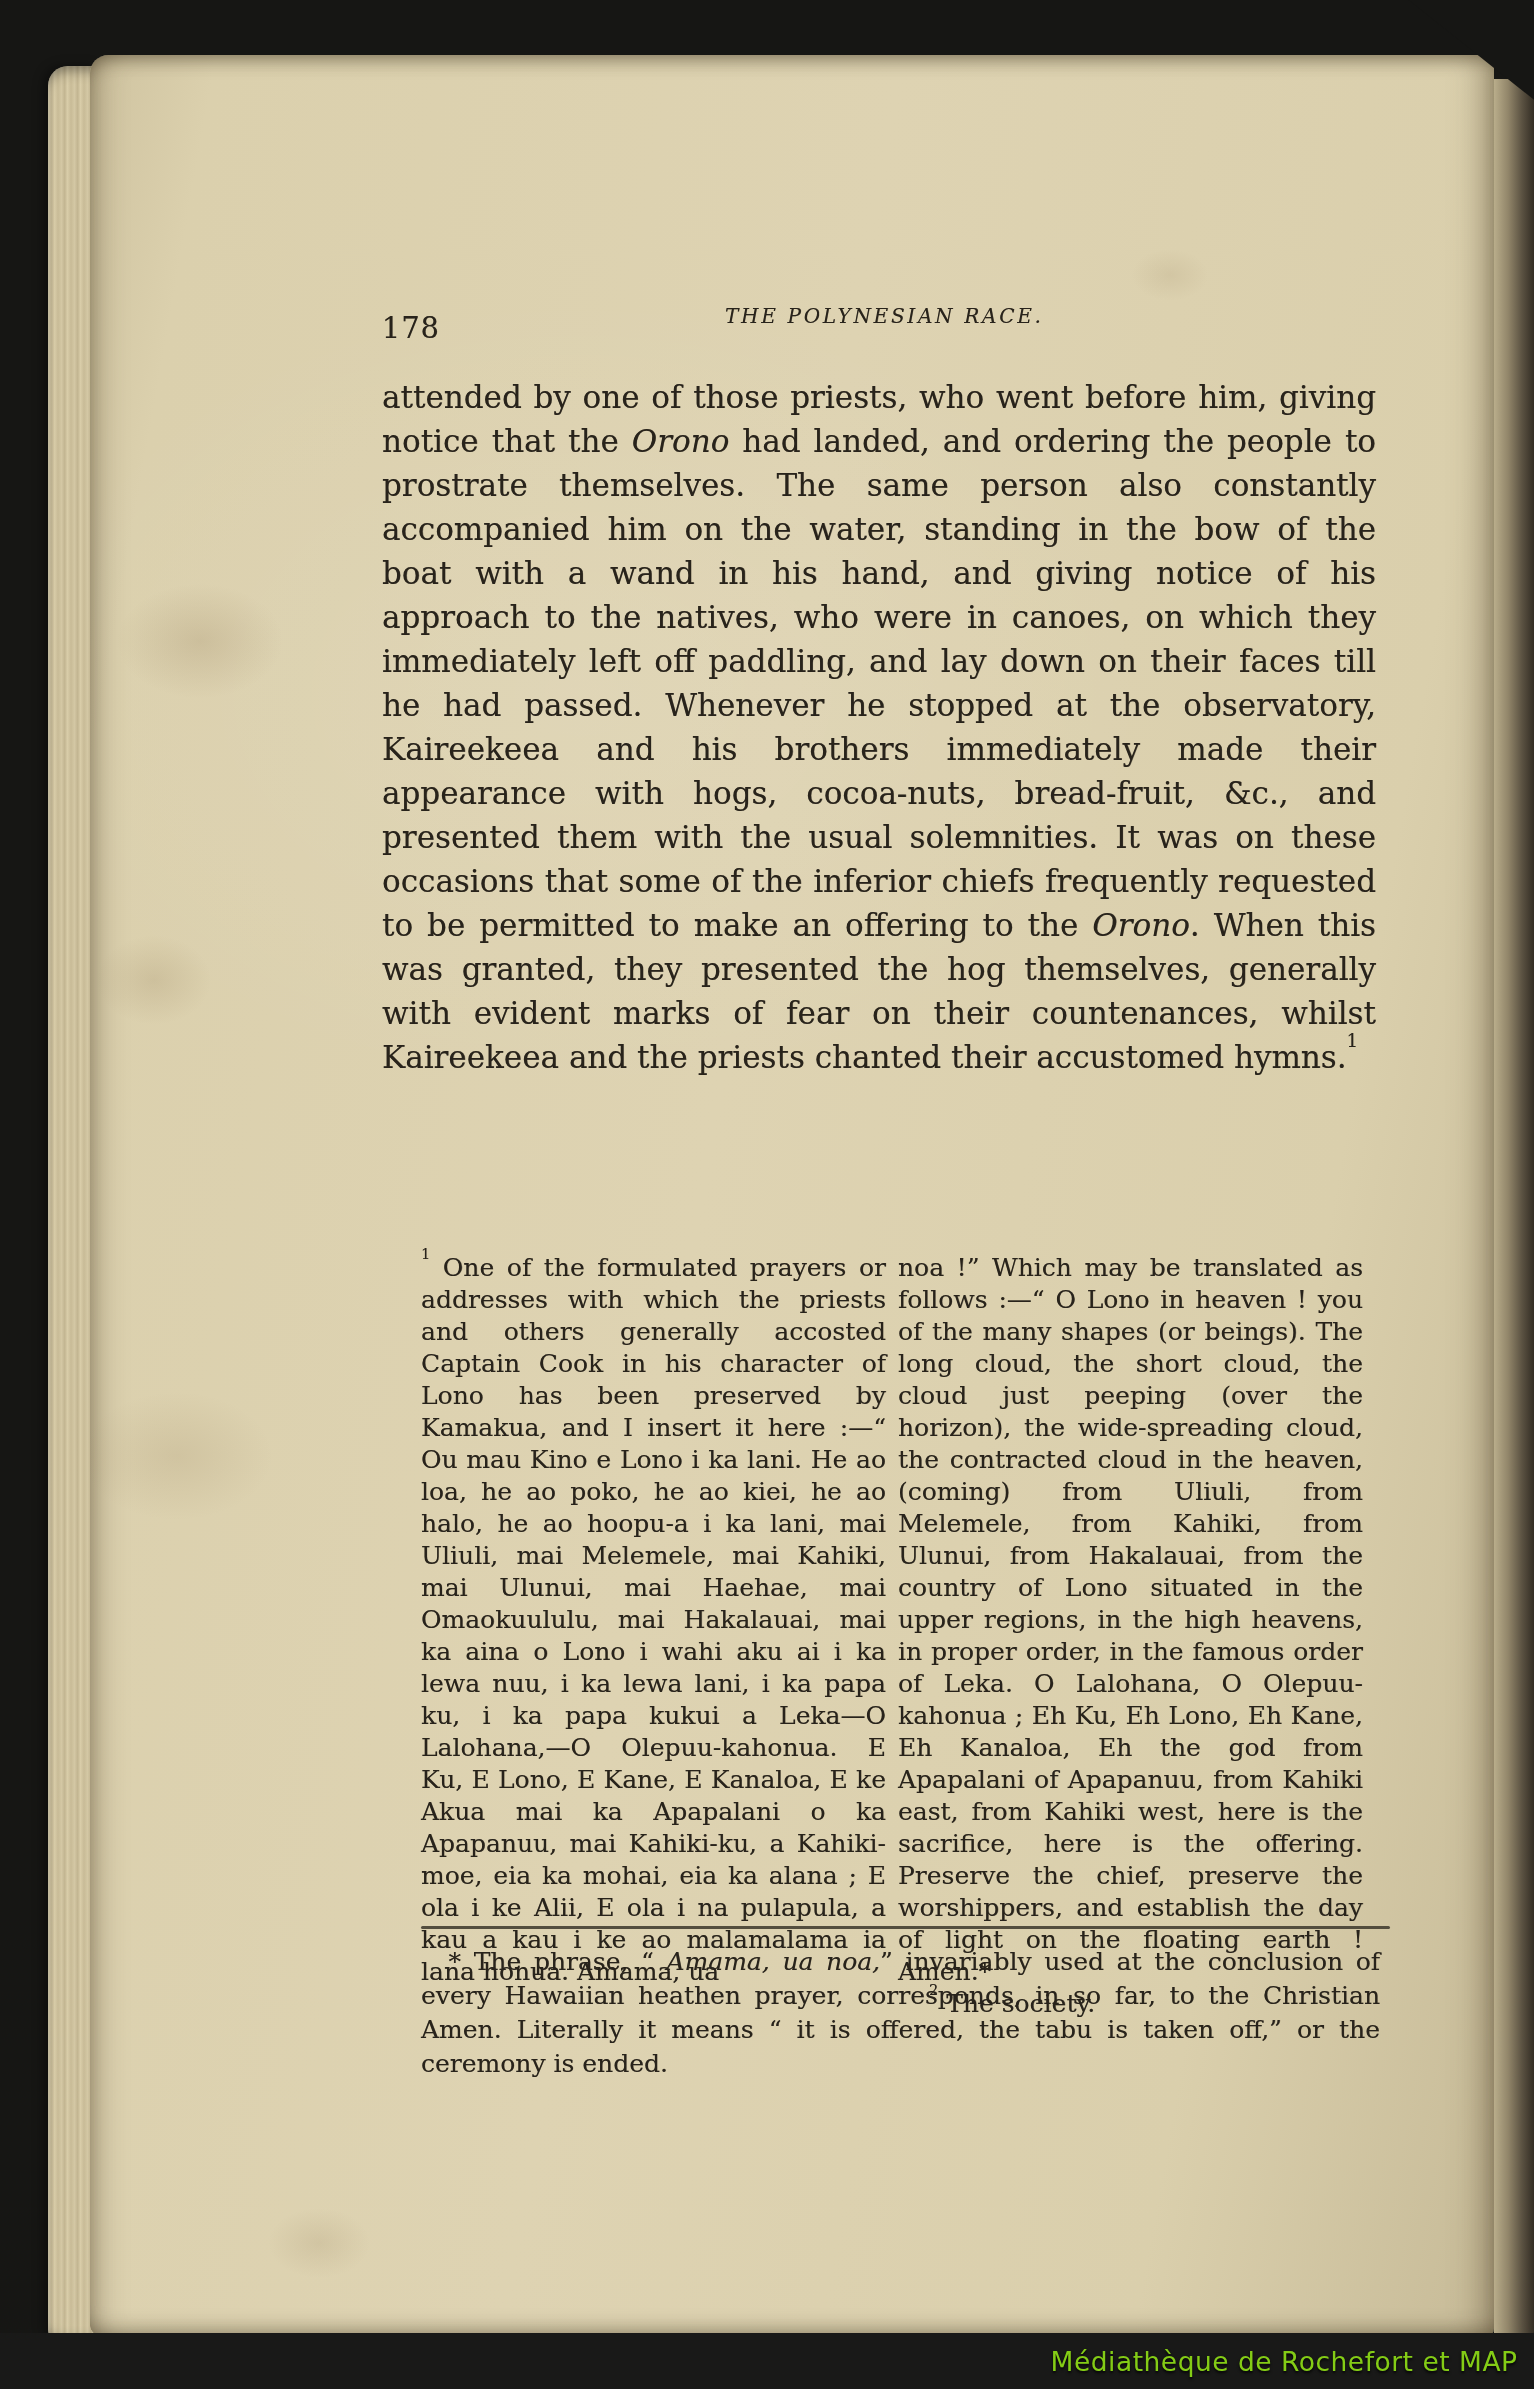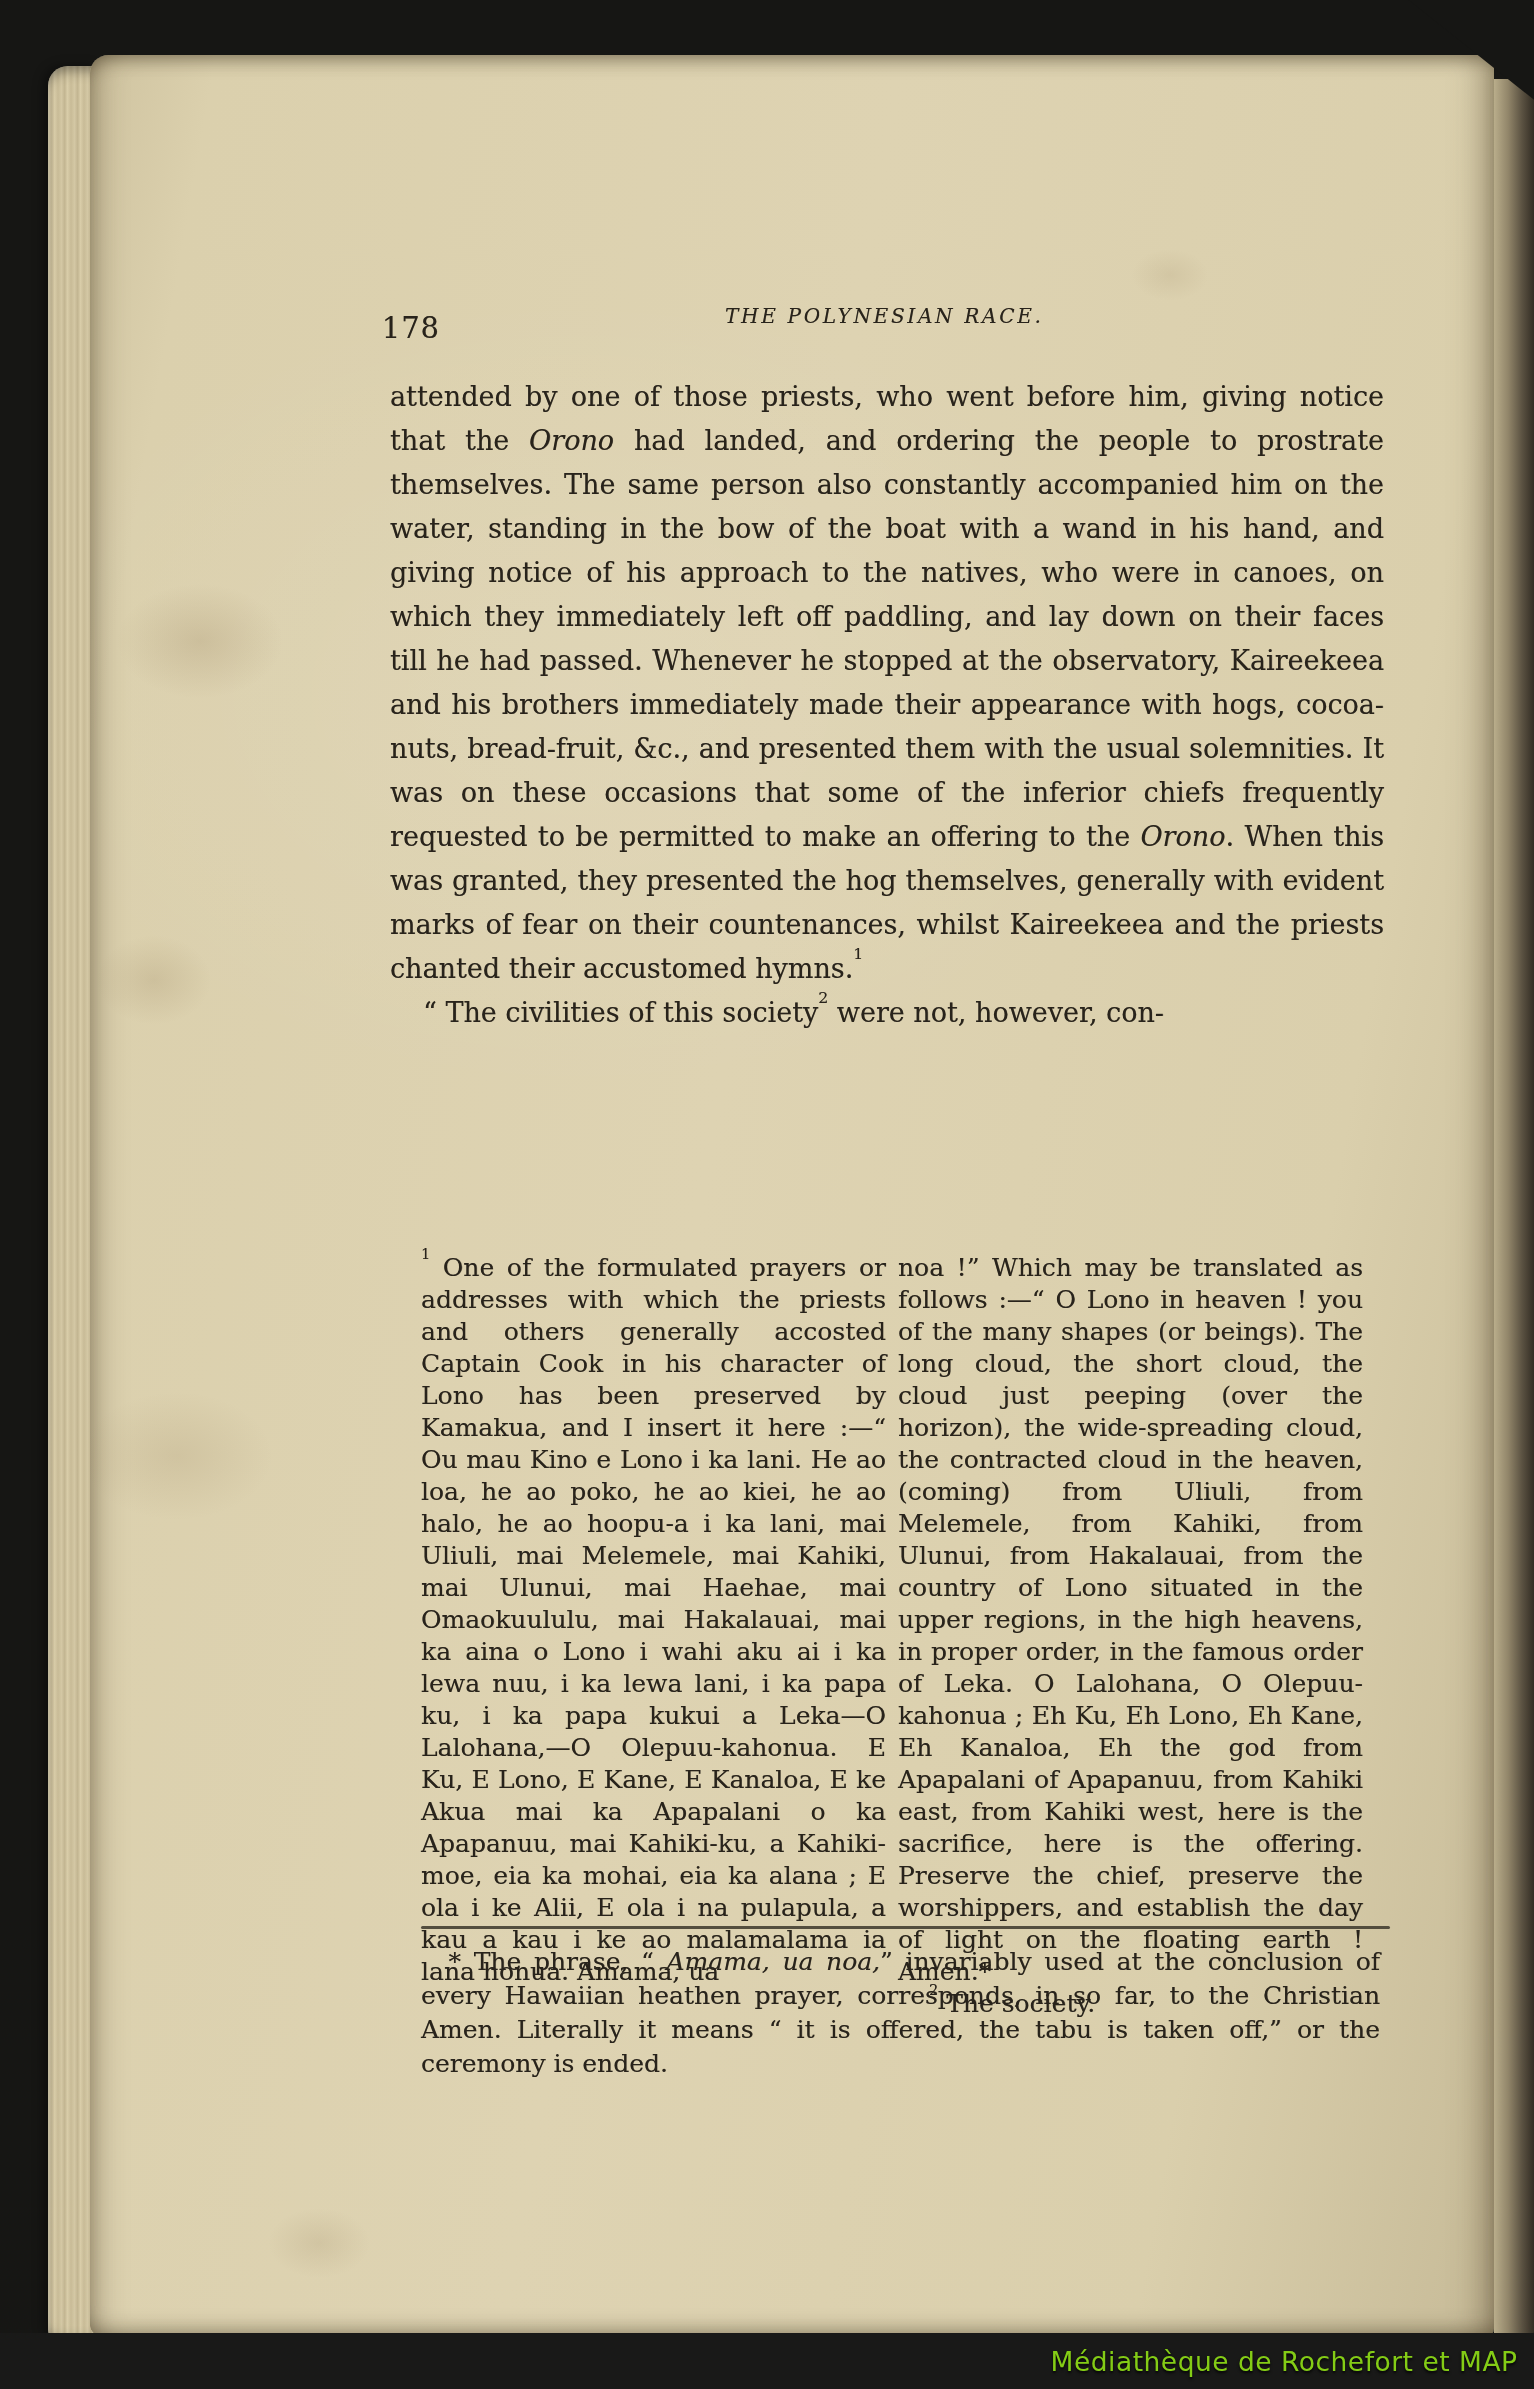--- a/index.html
+++ b/index.html
@@ -31,22 +31,22 @@
       radial-gradient(137px 92px at 87px 1401px, rgba(124,98,60,.12), transparent 70%),
       radial-gradient(73px 50px at 229px 2188px, rgba(124,98,60,.12), transparent 70%),
       radial-gradient(55px 37px at 1080px 220px, rgba(124,98,60,.10), transparent 70%);}
 
   
   .ink{color:#28231b;text-shadow:0.3px 0.3px 0.5px rgba(45,38,28,.45);}
   .running-head{position:absolute;left:290px;top:249px;width:994px;}
   .folio{position:absolute;left:1.8px;top:7.3px;font-size:29px;letter-spacing:0.9px;}
   .running-title{display:block;text-align:center;font-style:italic;font-size:20px;letter-spacing:2.7px;padding-left:14.6px;}
 
-  .body-text{position:absolute;left:300px;top:320px;width:994px;
-    font-size:27px;line-height:44px;text-align:justify;}
+  .body-text{position:absolute;left:292px;top:320px;width:994px;
+    font-size:31px;line-height:44px;text-align:justify;}
   .body-text p.indented{text-indent:33px;}
   sup.fnref{font-size:58%;line-height:0;position:relative;top:-0.55em;}
 
   .footnotes{position:absolute;left:331px;top:1168px;width:954px;display:flex;gap:12px;
     font-size:25px;line-height:32px;text-align:justify;margin-top:29px;}
   .fn-col{width:465px;flex:0 0 auto;}
   .fn-col p.fn-own-line{text-indent:31px;text-align:left;}
 
   .fn-rule{position:absolute;left:331px;top:1871px;width:969px;height:2.7px;
     background:#453f32;border-radius:1.8px;opacity:.9;}
@@ -78,21 +78,20 @@
   <div class="page">
     <div class="page-texture"></div>
 
     <header class="running-head ink">
       <span class="folio">178</span>
       <span class="running-title">THE POLYNESIAN RACE.</span>
     </header>
 
     <div class="body-text ink">
       <p><span>attended by one of those priests, who went before him, giving notice that the </span><i>Orono</i><span> had landed, and ordering the people to prostrate themselves.  The same person also constantly accompanied him on the water, standing in the bow of the boat with a wand in his hand, and giving notice of his approach to the natives, who were in canoes, on which they immediately left off paddling, and lay down on their faces till he had passed.  Whenever he stopped at the observatory, Kaireekeea and his brothers immediately made their appearance with hogs, cocoa-nuts, bread-fruit, &amp;c., and presented them with the usual solemnities.  It was on these occasions that some of the inferior chiefs frequently requested to be permitted to make an offering to the </span><i>Orono</i><span>.  When this was granted, they presented the hog themselves, generally with evident marks of fear on their countenances, whilst Kaireekeea and the priests chanted their accustomed hymns.</span><sup class="fnref">1</sup></p>
-      <p class="indented"><span>“ The civilities of this society</span><sup class="fnref">2</sup><span> were not, however, con-</span></p>
     </div>
 
     <div class="footnotes ink">
       <div class="fn-col">
         <p><sup class="fnref">1</sup> <span>One of the formulated prayers or addresses with which the priests and others generally accosted Captain Cook in his character of Lono has been preserved by Kamakua, and I insert it here :—“ Ou mau Kino e Lono i ka lani.  He ao loa, he ao poko, he ao kiei, he ao halo, he ao hoopu-a i ka lani, mai Uliuli, mai Melemele, mai Kahiki, mai Ulunui, mai Haehae, mai Omaokuululu, mai Hakalauai, mai ka aina o Lono i wahi aku ai i ka lewa nuu, i ka lewa lani, i ka papa ku, i ka papa kukui a Leka—O Lalohana,—O Olepuu-kahonua.  E Ku, E Lono, E Kane, E Kanaloa, E ke Akua mai ka Apapalani o ka Apapanuu, mai Kahiki-ku, a Kahiki-moe, eia ka mohai, eia ka alana ; E ola i ke Alii, E ola i na pulapula, a kau a kau i ke ao malamalama ia lana honua.  Amama, ua</span></p>
       </div>
       <div class="fn-col">
         <p>noa !”  Which may be translated as follows :—“ O Lono in heaven !  you of the many shapes (or beings).  The long cloud, the short cloud, the cloud just peeping (over the horizon), the wide-spreading cloud, the contracted cloud in the heaven, (coming) from Uliuli, from Melemele, from Kahiki, from Ulunui, from Hakalauai, from the country of Lono situated in the upper regions, in the high heavens, in proper order, in the famous order of Leka.  O Lalohana, O Olepuu-kahonua ; Eh Ku, Eh Lono, Eh Kane, Eh Kanaloa, Eh the god from Apapalani of Apapanuu, from Kahiki east, from Kahiki west, here is the sacrifice, here is the offering.  Preserve the chief, preserve the worshippers, and establish the day of light on the floating earth !  Amen.*</p>
         <p class="fn-own-line"><sup class="fnref">2</sup> <span>The society.</span></p>
       </div>

